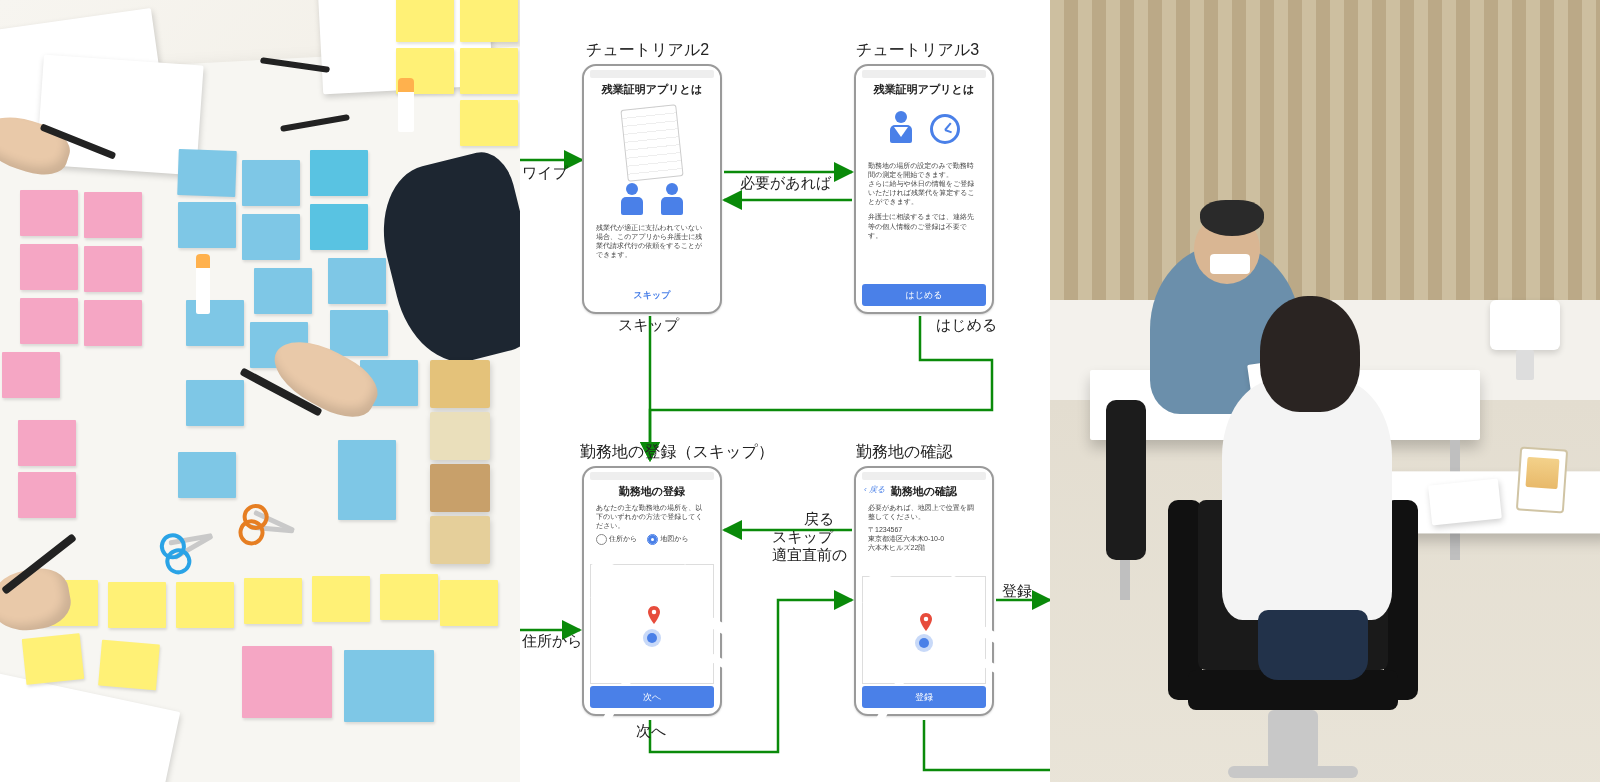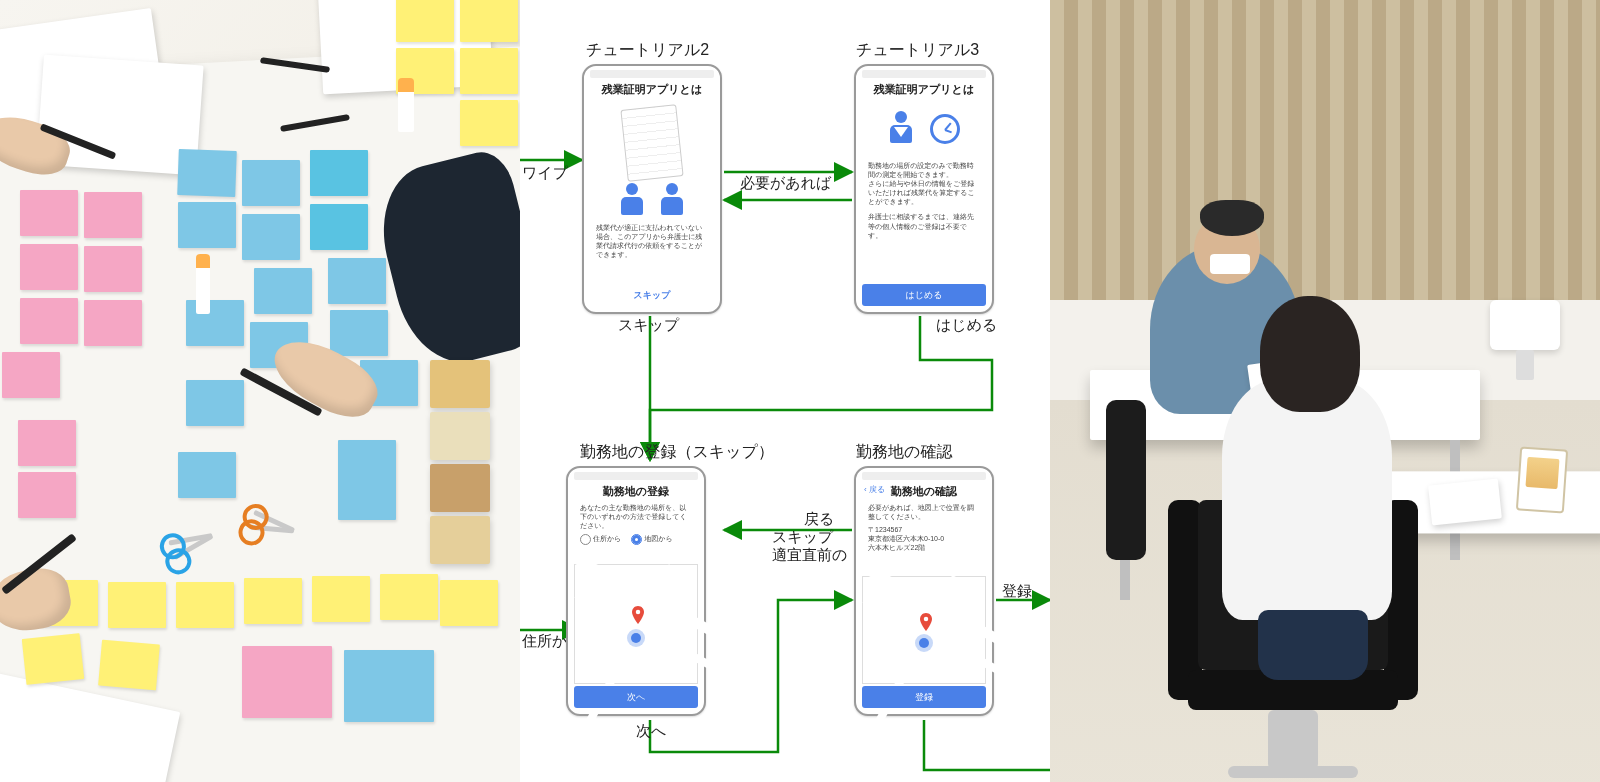--- a/index.html
+++ b/index.html
@@ -149,20 +149,21 @@
     text-align: center;
     font-size: 9px;
     color: #4a80e8;
     font-weight: 600;
   }
   .phone .back-link {
     position: absolute;
     top: 16px; left: 8px;
     font-size: 8px;
     color: #4a80e8;
+    font-style: italic;
   }
   .phone .map {
     position: absolute;
     left: 6px; right: 6px; top: 96px; bottom: 30px;
     background:
       linear-gradient(#fff,#fff),
       repeating-linear-gradient(45deg, #f3ede2 0 14px, #efe8da 14px 28px);
     background-blend-mode: overlay;
     border: 1px solid #ddd;
   }
@@ -432,21 +433,21 @@
         <span class="icon-clock"></span>
       </div>
       <div class="body" style="margin-top:10px;">
         <div>勤務地の場所の設定のみで勤務時間の測定を開始できます。</div>
         <div>さらに給与や休日の情報をご登録いただければ残業代を算定することができます。</div>
         <div style="margin-top:6px;">弁護士に相談するまでは、連絡先等の個人情報のご登録は不要です。</div>
       </div>
       <div class="primary-btn">はじめる</div>
     </div>
 
-    <div class="phone" style="left:46px; top:466px;">
+    <div class="phone" style="left:62px; top:466px;">
       <div class="statusbar"></div>
       <div class="screen-title">勤務地の登録</div>
       <div class="body">あなたの主な勤務地の場所を、以下のいずれかの方法で登録してください。</div>
       <div class="body" style="padding-top:0; display:flex; gap:10px;">
         <span><span class="radio"></span> <span>住所から</span></span>
         <span><span class="radio on"></span> <span>地図から</span></span>
       </div>
       <div class="map">
         <div class="road" style="left:-10px;top:30%;width:160%;height:10px;transform:rotate(28deg);"></div>
         <div class="road" style="left:-10px;top:60%;width:160%;height:8px;transform:rotate(28deg);"></div>

